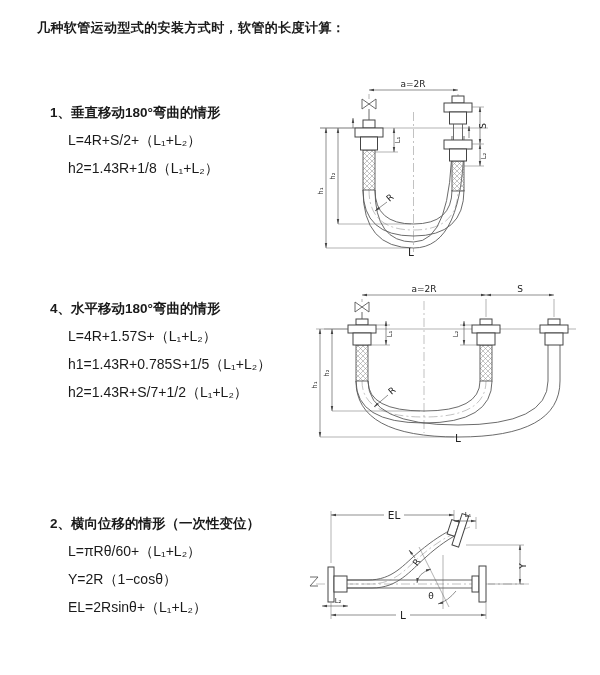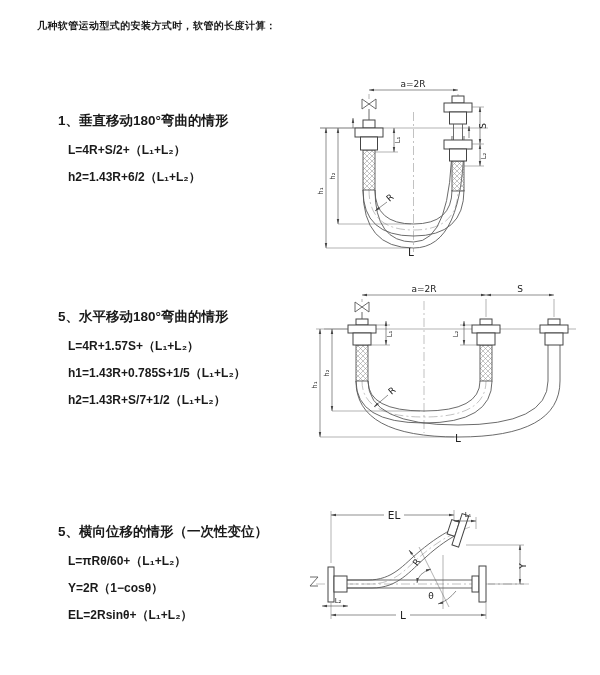--- a/index.html
+++ b/index.html
@@ -1,27 +1,27 @@
 <!DOCTYPE html>
 <html><head>
 <meta charset="utf-8">
 <style>
   html,body{margin:0;padding:0;}
   body{
     width:600px;height:675px;position:relative;background:#ffffff;overflow:hidden;
     font-family:"Liberation Sans","DejaVu Sans",sans-serif;color:#1a1a1a;
   }
   .page-title{
-    position:absolute;left:37px;top:19px;font-size:10px;font-weight:bold;
+    position:absolute;left:37px;top:19px;font-size:13px;font-weight:bold;
     letter-spacing:0.4px;white-space:nowrap;
   }
   .section{position:absolute;left:46px;width:270px;}
   #sec1{top:100px;} #sec2{top:296px;} #sec3{top:511px;}
-  .section-heading{font-size:13.5px;font-weight:bold;margin:12px;white-space:nowrap;}
-  .formula{font-size:12px;font-weight:700;margin:10px 0 0 22px;white-space:nowrap;}
+  .section-heading{font-size:13.5px;font-weight:bold;margin:4px;white-space:nowrap;}
+  .formula{font-size:14px;font-weight:400;margin:10px 0 0 22px;white-space:nowrap;}
   .diagram{position:absolute;}
   #dia1{left:312px;top:76px;width:280px;height:182px;}
   #dia2{left:308px;top:281px;width:292px;height:162px;}
   #dia3{left:298px;top:503px;width:302px;height:144px;}
   svg{display:block;}
   svg text{fill:#222;font-size:9px;font-family:"DejaVu Sans","Liberation Sans",sans-serif;}
   svg text.sm{font-size:7px;}
   svg text.lg{font-size:10.5px;}
   .thin{stroke:#5a5a5a;stroke-width:0.9;fill:none;}
   .fit{stroke:#444;stroke-width:1;fill:#ffffff;}
@@ -31,32 +31,32 @@
   .ext{stroke:#666;stroke-width:0.5;fill:none;}
 </style>
 </head>
 <body>
 
 <div class="page-title">几种软管运动型式的安装方式时，软管的长度计算：</div>
 
 <div class="section" id="sec1">
   <p class="section-heading">1、垂直移动180°弯曲的情形</p>
   <p class="formula">L=4R+S/2+（L₁+L₂）</p>
-  <p class="formula">h2=1.43R+6/2（L₁+L₂）</p>
+  <p class="formula">h2=1.43R+1/8（L₁+L₂）</p>
 </div>
 
 <div class="section" id="sec2">
-  <p class="section-heading">5、水平移动180°弯曲的情形</p>
+  <p class="section-heading">4、水平移动180°弯曲的情形</p>
   <p class="formula">L=4R+1.57S+（L₁+L₂）</p>
   <p class="formula">h1=1.43R+0.785S+1/5（L₁+L₂）</p>
   <p class="formula">h2=1.43R+S/7+1/2（L₁+L₂）</p>
 </div>
 
 <div class="section" id="sec3">
-  <p class="section-heading">5、横向位移的情形（一次性变位）</p>
+  <p class="section-heading">2、横向位移的情形（一次性变位）</p>
   <p class="formula">L=πRθ/60+（L₁+L₂）</p>
   <p class="formula">Y=2R（1−cosθ）</p>
   <p class="formula">EL=2Rsinθ+（L₁+L₂）</p>
 </div>
 
 <div class="diagram" id="dia1">
 <svg width="280" height="182" viewBox="0 0 280 182">
   <defs>
     <marker id="ar1" viewBox="0 0 10 6" refX="9.5" refY="3" markerWidth="9" markerHeight="6" orient="auto-start-reverse">
       <path d="M0,0.7 L9.5,3 L0,5.3 z" fill="#444"></path>

